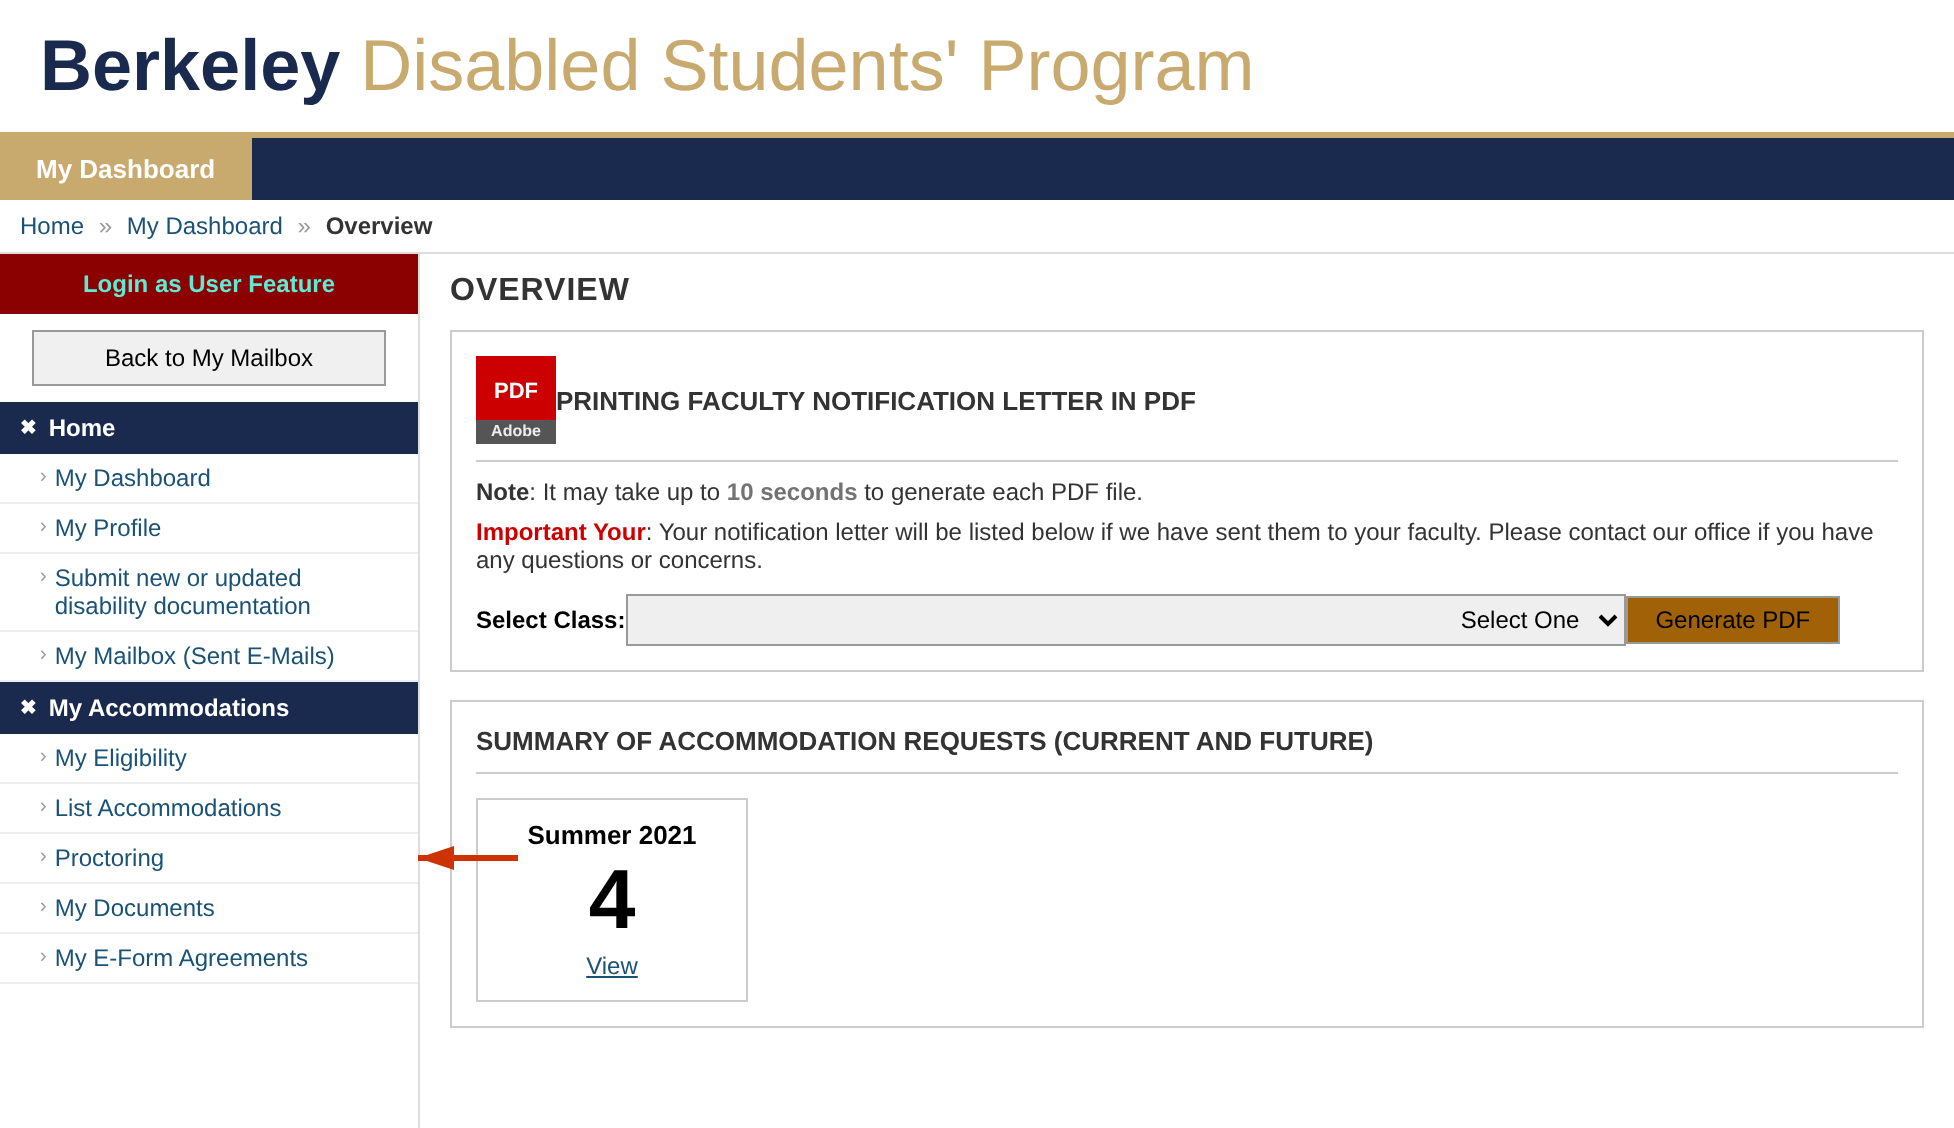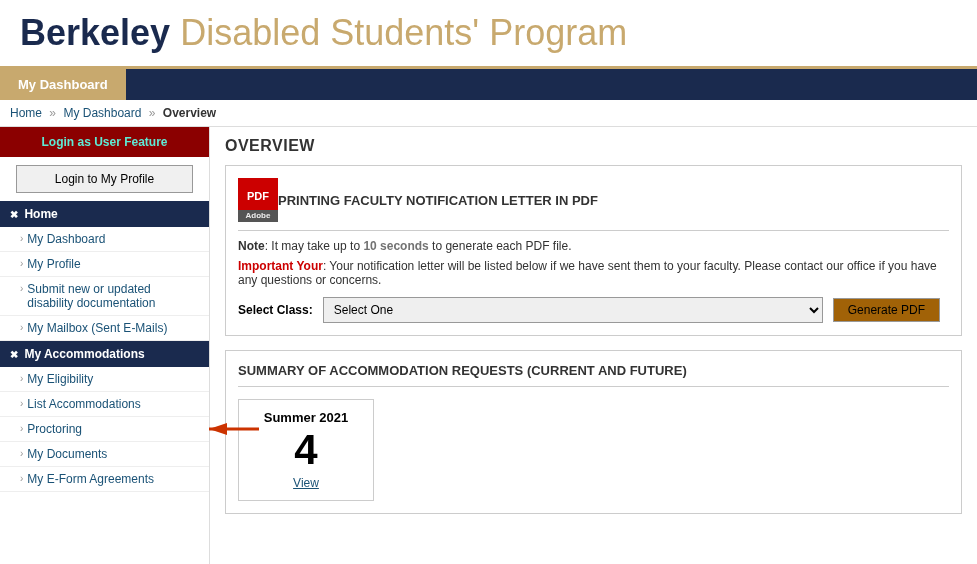--- a/index.html
+++ b/index.html
@@ -187,33 +187,33 @@
     }
     .pdf-note { font-size: 12px; color: #333; margin-bottom: 6px; }
     .pdf-note strong { font-weight: bold; }
     .pdf-note .highlight { color: #737373; font-weight: bold; }
     .pdf-important { font-size: 12px; color: #333; margin-bottom: 10px; }
     .pdf-important .imp-label { color: #cc0000; font-weight: bold; }
 
     .select-class-row {
       display: flex;
       align-items: center;
-      gap: 10px;
     }
     .select-class-row label {
       font-size: 12px;
       font-weight: bold;
       white-space: nowrap;
     }
     .select-class-row select {
       flex: 1;
       padding: 4px 6px;
       font-size: 12px;
       border: 1px solid #999;
       max-width: 500px;
+      text-align: right;
     }
     .generate-btn {
       background: #a16207;
       border: 1px solid #999;
       padding: 4px 14px;
       font-size: 12px;
       cursor: pointer;
       white-space: nowrap;
     }
 
@@ -276,21 +276,21 @@
   <span class="sep">»</span>
   <a>My Dashboard</a>
   <span class="sep">»</span>
   <span class="current">Overview</span>
 </div>
 
 <div class="layout">
 
   <div class="sidebar">
     <div class="sidebar-login-box">Login as User Feature</div>
-    <button class="sidebar-back-btn">Login to My Profile</button>
+    <button class="sidebar-back-btn">Back to My Mailbox</button>
 
     <div class="sidebar-section-header">
       <span class="chevron">✖</span>
       <span>Home</span>
     </div>
     <div class="sidebar-item">
       <span class="arrow">›</span>
       <span>My Dashboard</span>
     </div>
     <div class="sidebar-item">

